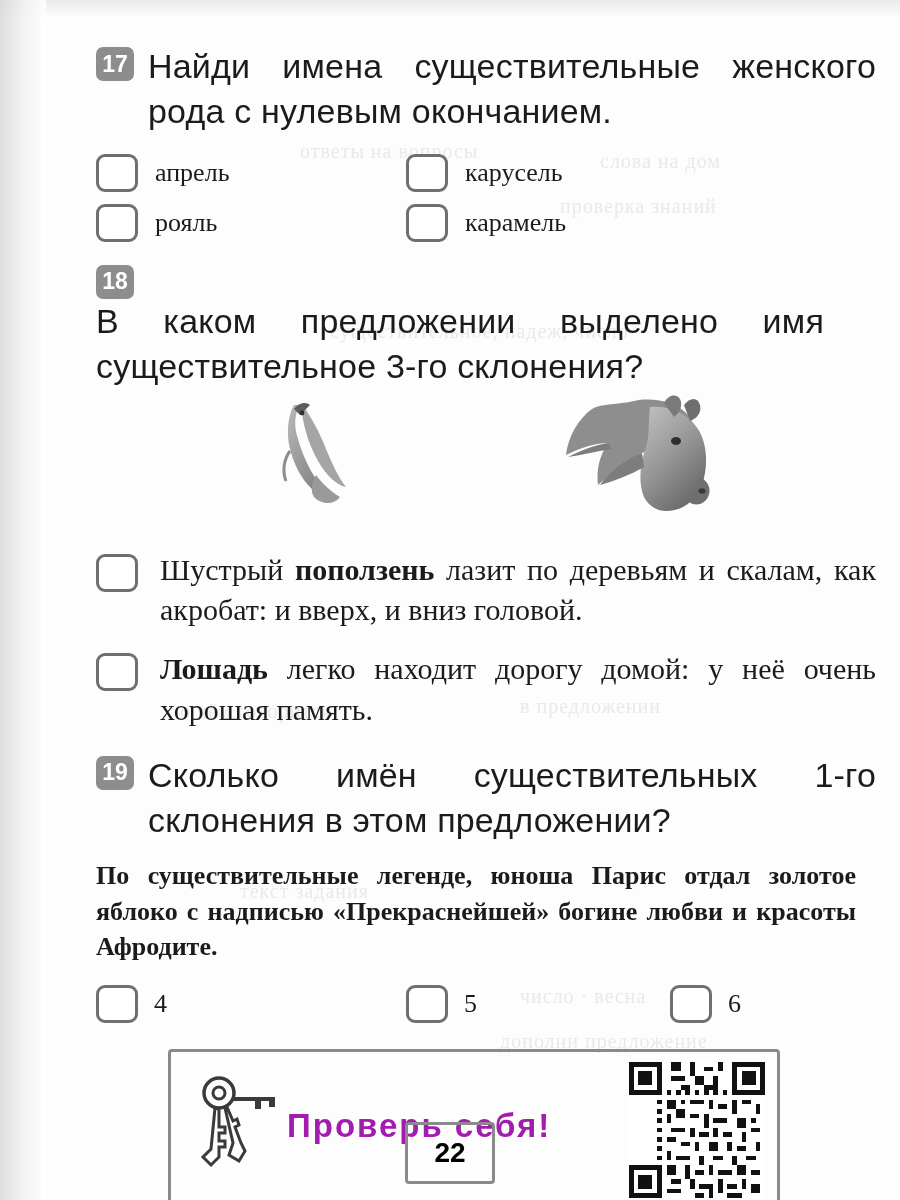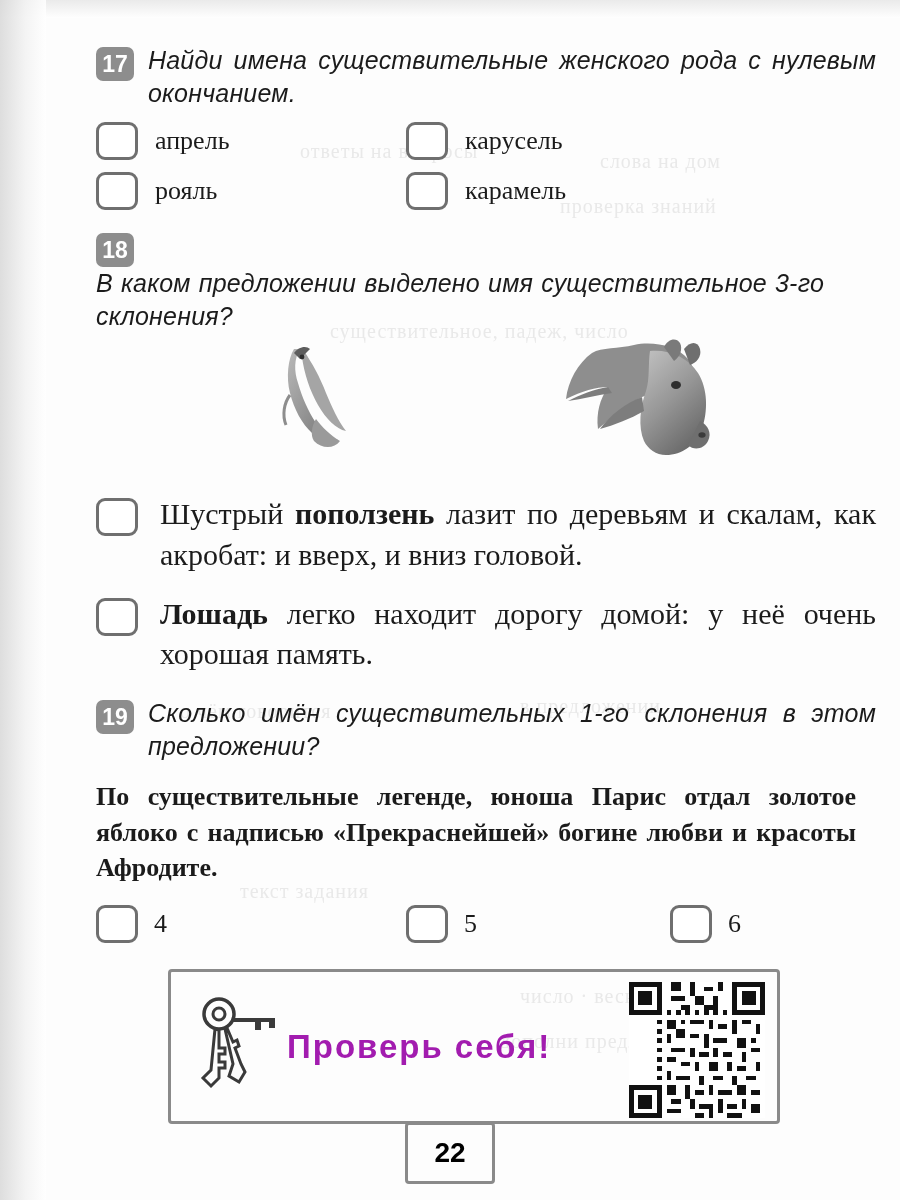--- a/index.html
+++ b/index.html
@@ -53,26 +53,25 @@
     font-size: 23px;
     font-weight: bold;
     display: flex;
     align-items: center;
     justify-content: center;
     margin-right: 14px;
     margin-top: 3px;
   }
   .qtext {
     font-family: "Liberation Sans", sans-serif;
-    font-size: 25px;
+    font-size: 34px;
     line-height: 1.32;
     text-align: justify;
     width: 728px;
     letter-spacing: .2px;
-    font-style: italic;
   }
   .opt-grid {
     display: flex;
     margin-top: 10px;
   }
   .opt {
     display: flex;
     align-items: center;
   }
   .opt .box {
@@ -232,21 +231,21 @@
   <div class="edge-top"></div>
   <div class="edge-shadow"></div>
 
   <div class="content">
 
     <div class="qrow">
       <div class="qnum">17</div>
       <div class="qtext">Найди имена существительные женского рода с нулевым окончанием.</div>
     </div>
 
-    <div class="opt-grid" style="margin-top:12px;">
+    <div class="opt-grid" style="margin-top:20px;">
       <div class="opt col-a">
         <div class="box"></div>
         <div class="opt-label">апрель</div>
       </div>
       <div class="opt">
         <div class="box"></div>
         <div class="opt-label">карусель</div>
       </div>
     </div>
 

